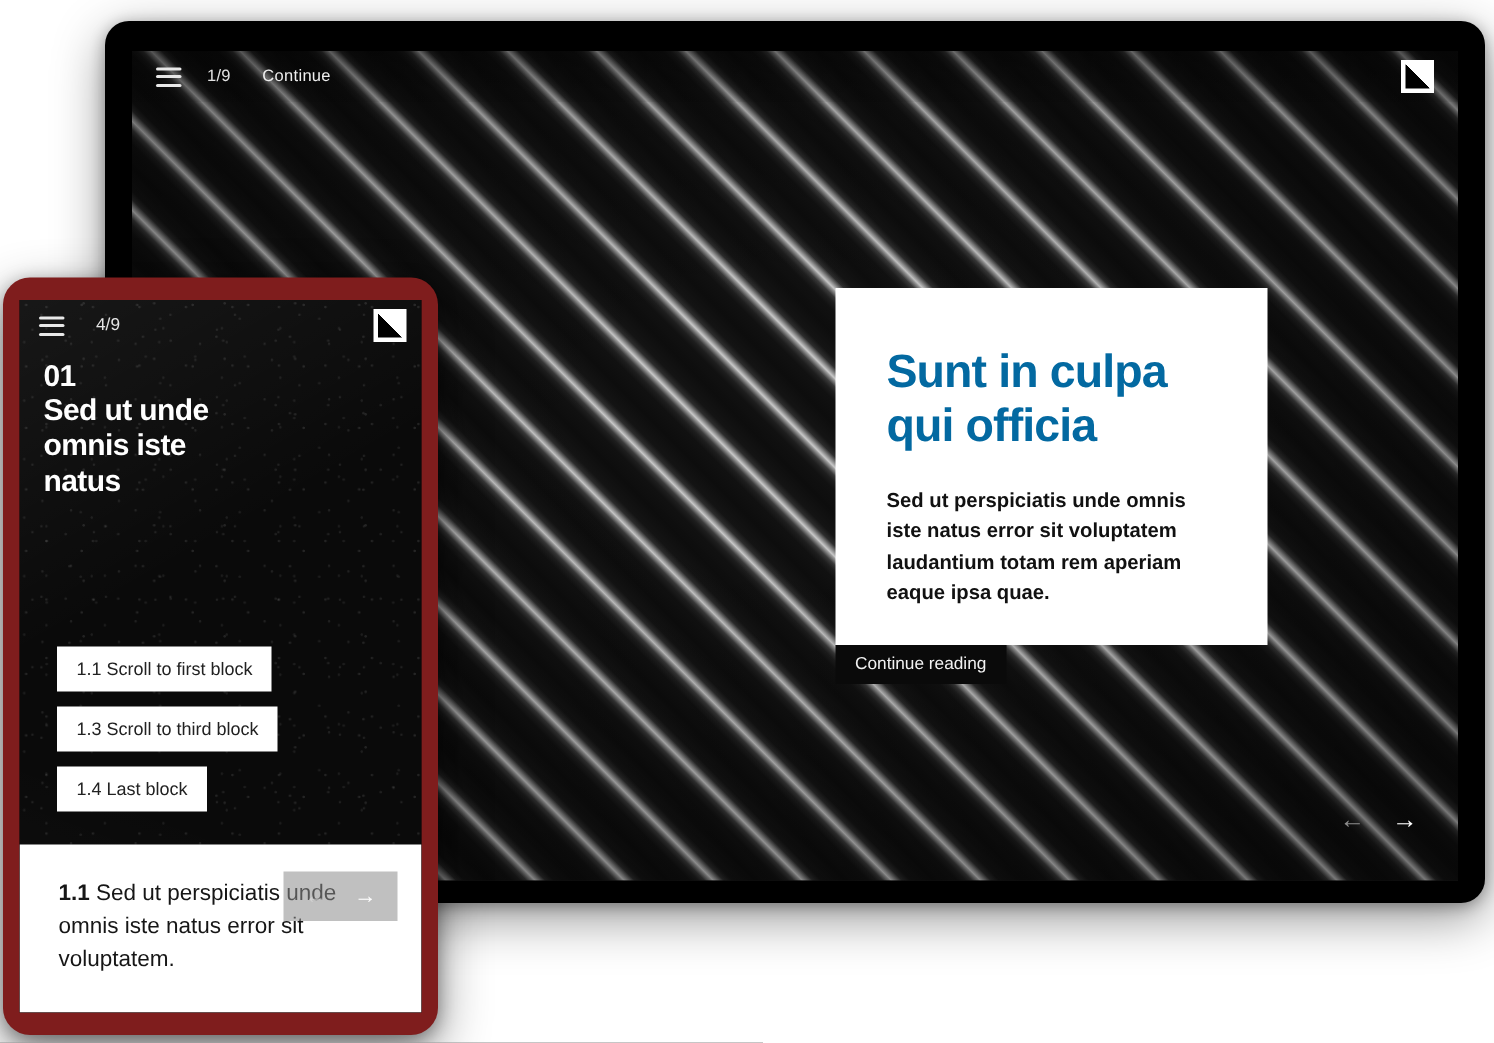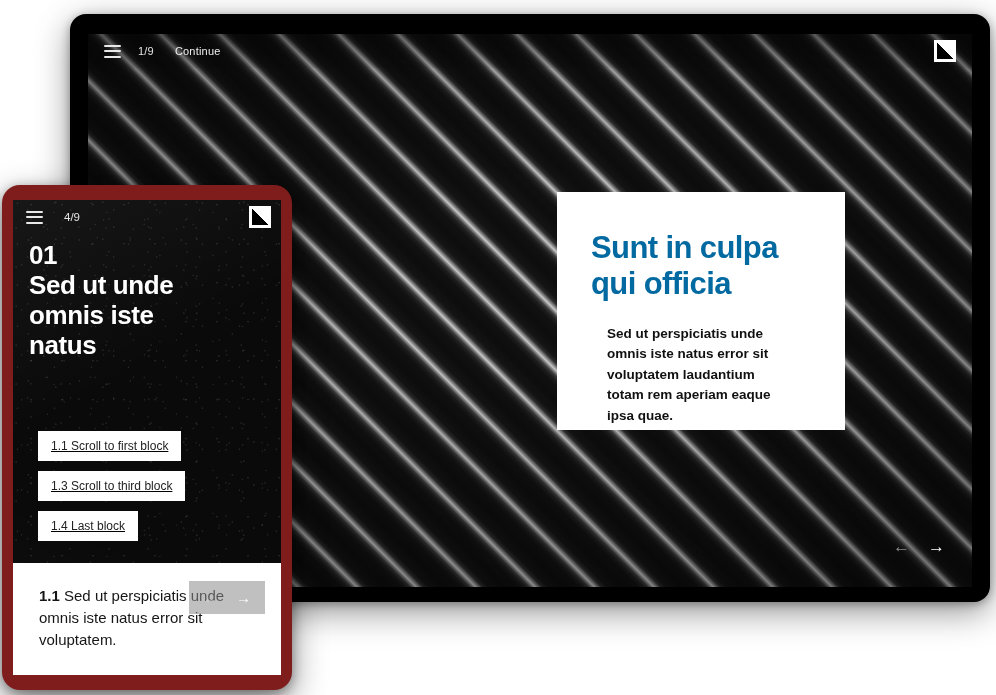--- a/index.html
+++ b/index.html
@@ -143,21 +143,21 @@
     color: #0369a1;
     letter-spacing: -0.6px;
     margin: 0 0 22px 0;
     white-space: pre-line;
   }
   .hero-body {
     font-size: 13.5px;
     line-height: 1.52;
     font-weight: bold;
     color: #111111;
-    margin: 16px;
+    margin: 0;
   }
   .continue-btn {
     position: absolute;
     left: 469px;
     top: 396px;
     background: #0a0a0a;
     color: #f2f2f2;
     font-size: 11.5px;
     padding: 7px 13px;
     z-index: 5;
@@ -262,40 +262,39 @@
     position: absolute;
     left: 3px; top: 3px;
     width: 16px; height: 16px;
     background: linear-gradient(to bottom left, #ffffff 0%, #ffffff 49.5%, #000000 50%, #000000 100%);
   }
 
   .phone-heading {
     position: relative;
     z-index: 3;
     color: #ffffff;
-    font-size: 26px;
+    font-size: 20px;
     font-weight: bold;
     line-height: 1.16;
     letter-spacing: -0.4px;
     padding: 6px 16px 0 16px;
     white-space: pre-line;
     flex: none;
   }
 
   .phone-list {
     position: relative;
     z-index: 3;
     margin-top: auto;
     padding: 0 0 22px 25px;
     display: flex;
     flex-direction: column;
     gap: 10px;
     align-items: flex-start;
     flex: none;
-    text-decoration: underline;
   }
   .list-chip {
     background: #ffffff;
     color: #222222;
     font-size: 12px;
     padding: 8px 13px;
     cursor: pointer;
     white-space: nowrap;
     border: none;
     font-family: "Liberation Sans", sans-serif;
@@ -360,20 +359,21 @@
           <div class="tri"></div>
         </div>
       </div>
 
       <div class="hero-card">
         <h1 class="hero-title">Sunt in culpa
 qui officia</h1>
         <p class="hero-body">Sed ut perspiciatis unde omnis iste natus error sit voluptatem laudantium totam rem aperiam eaque ipsa quae.</p>
       </div>
 
+      <button class="continue-btn">Continue reading</button>
 
       <div class="desk-nav">
         <span class="arrow disabled">←</span>
         <span class="arrow">→</span>
       </div>
 
     </div>
   </div>
 
   <div class="phone-device">

